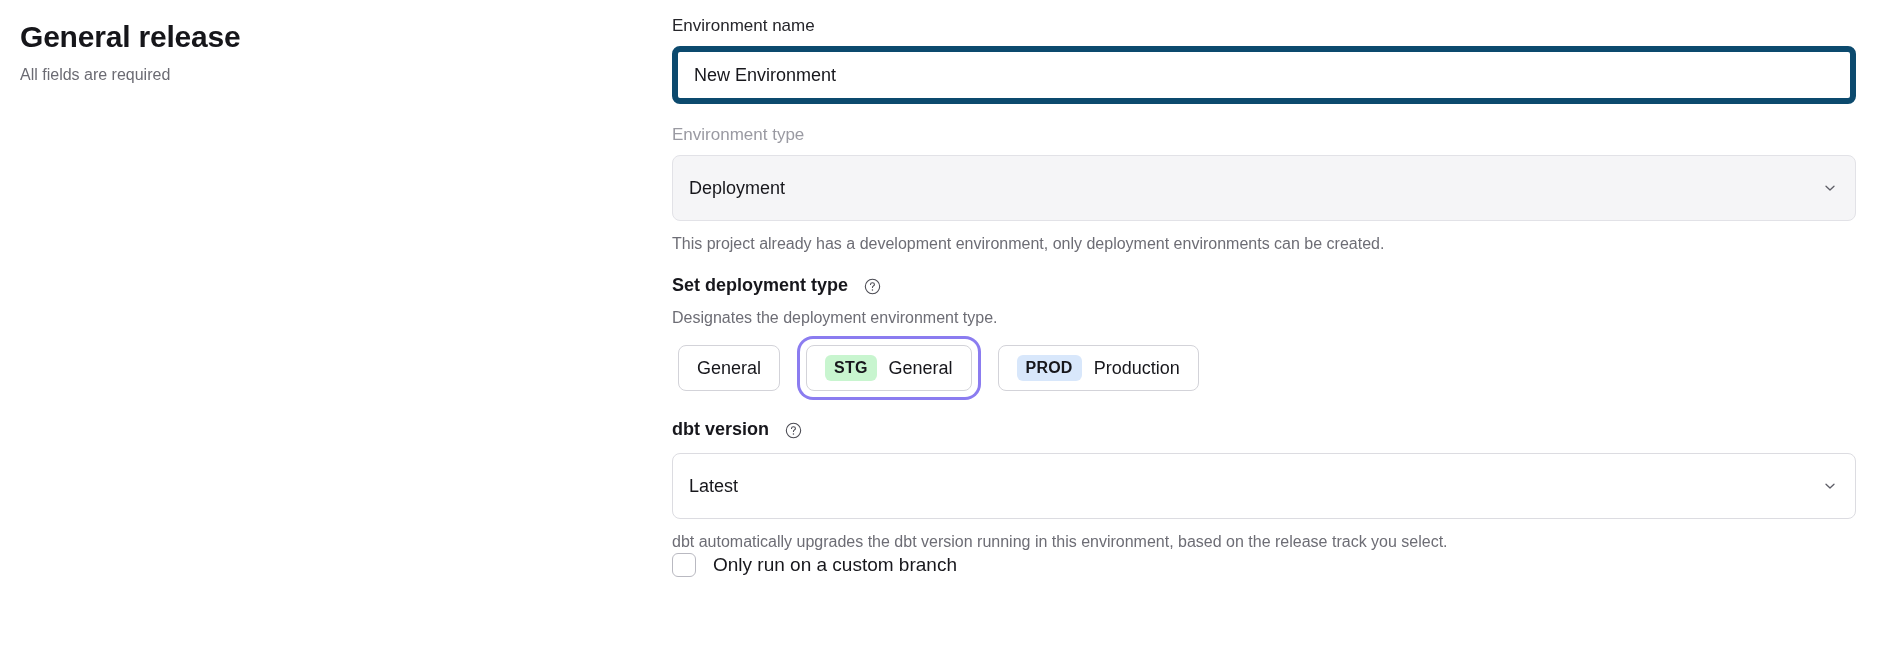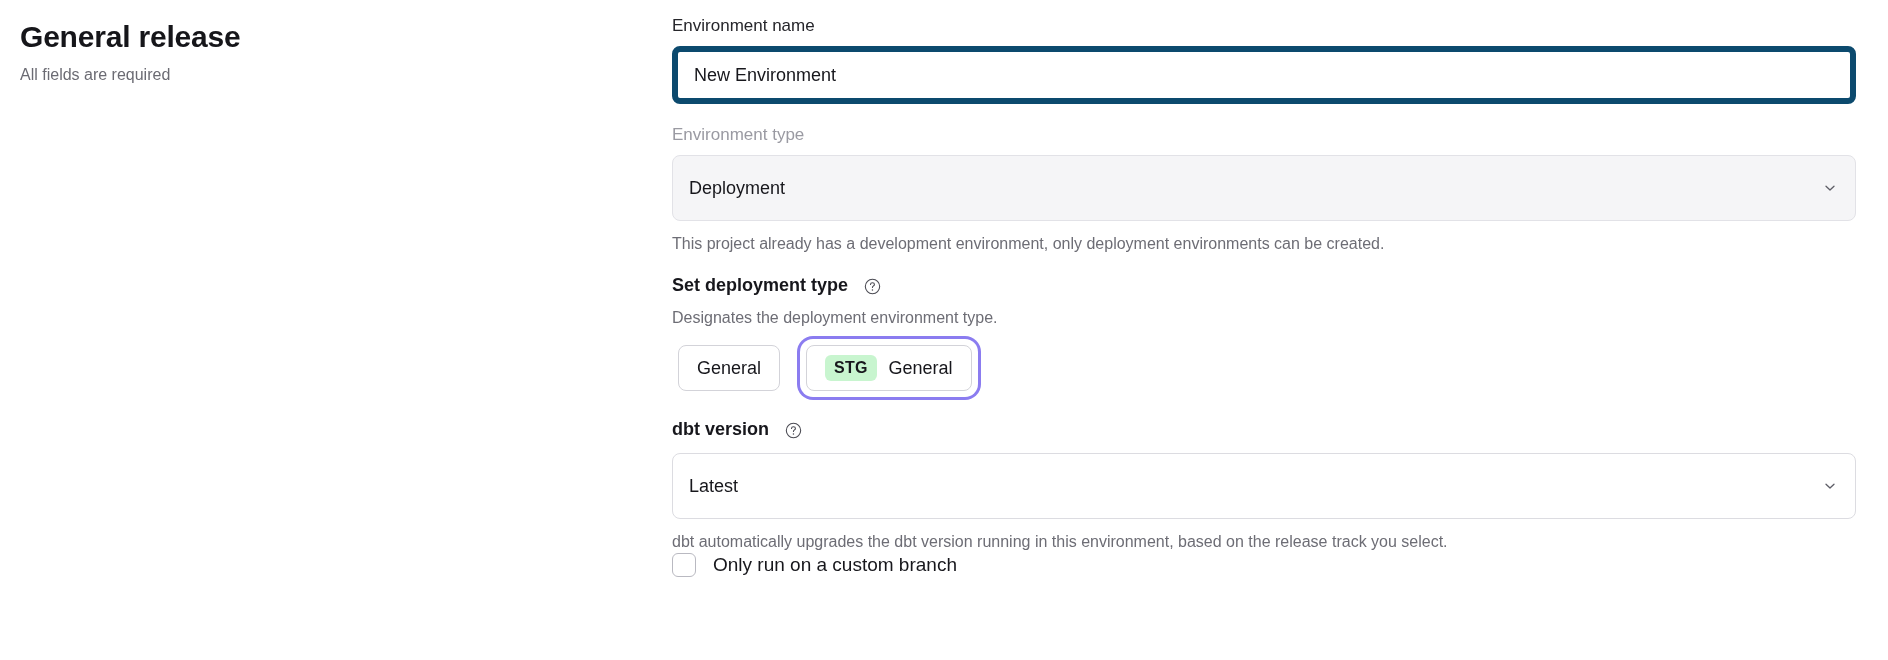--- a/index.html
+++ b/index.html
@@ -243,20 +243,26 @@
         </button>
       </div>
 
       <div class="choice-wrap focused">
         <button class="choice">
           <span class="badge stg">STG</span>
           <span class="choice-label">General</span>
         </button>
       </div>
 
+      <div class="choice-wrap">
+        <button class="choice">
+          <span class="badge prod">PROD</span>
+          <span class="choice-label">Production</span>
+        </button>
+      </div>
 
     </div>
   </div>
 
   <div class="mt-20">
     <div class="section-title">
       <span>dbt version</span>
       <span class="help-icon">
         <svg width="17" height="17" viewBox="0 0 18 18" fill="none">
           <circle cx="9" cy="9" r="7.6" stroke="#4b4b53" stroke-width="1.15"></circle>

